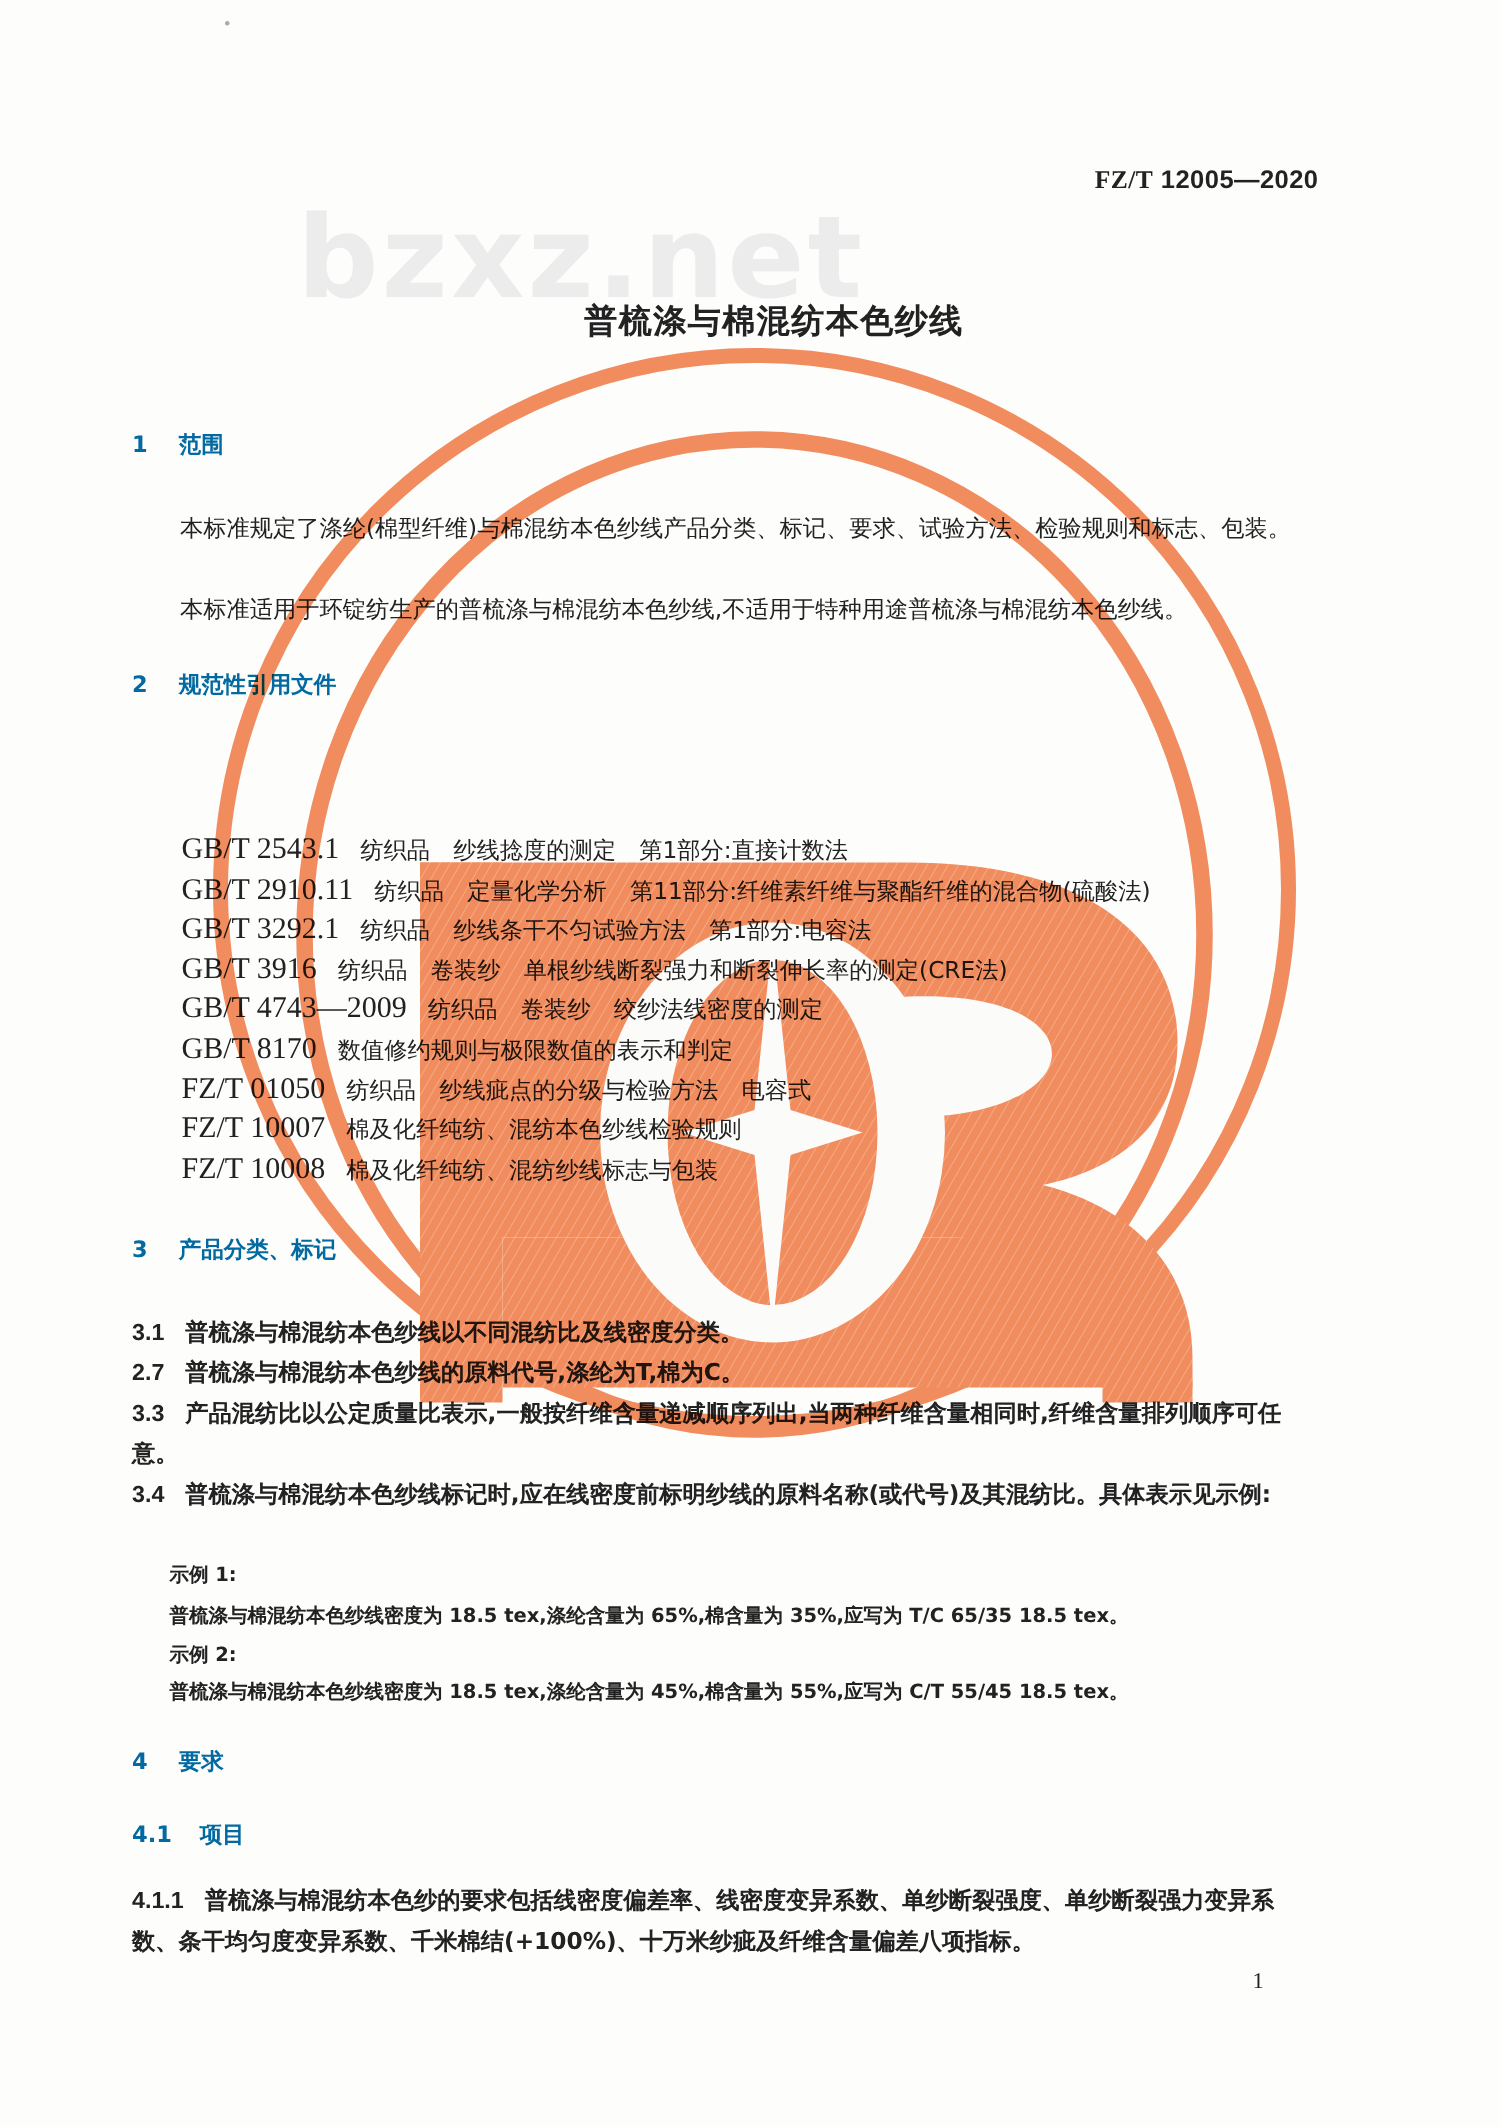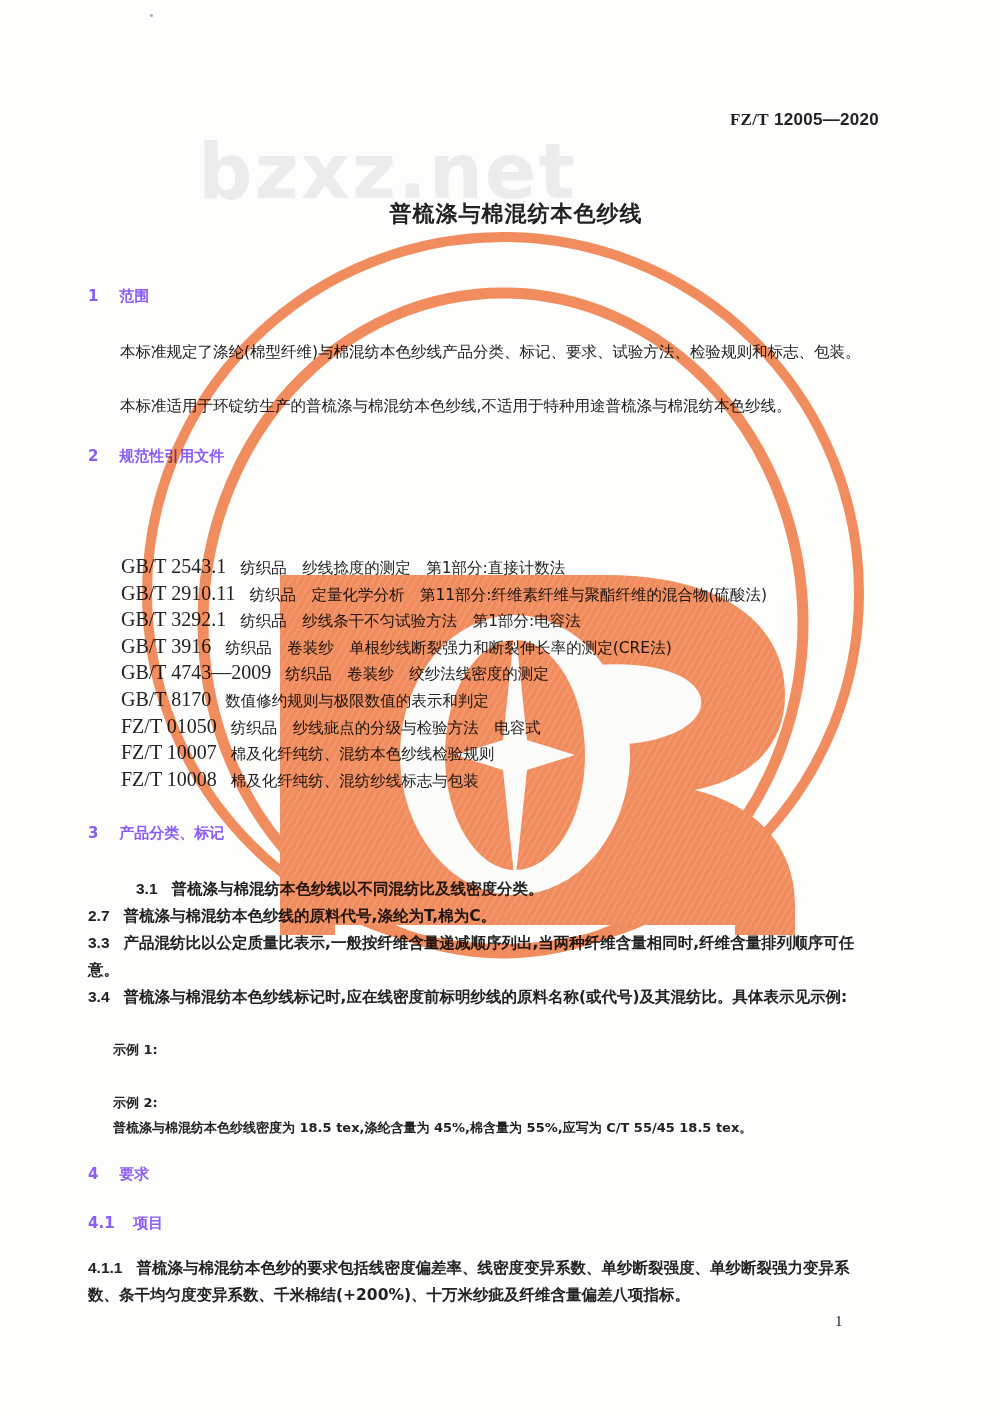--- a/index.html
+++ b/index.html
@@ -21,21 +21,21 @@
       font-family: "DejaVu Sans", sans-serif; font-weight: bold; font-size: 76px;
       color: #ececec; letter-spacing: 2px; line-height: 1;
     }
     .doc-title {
       position: absolute; left: 0; right: 0; top: 199px; text-align: center;
       font-family: "DejaVu Sans", sans-serif; font-weight: bold; font-size: 22px; color: #222;
       letter-spacing: 1px; padding-left: 0px; margin-left: 32px;
     }
     .heading {
       position: absolute; left: 88px;
-      font-family: "DejaVu Sans", sans-serif; font-weight: bold; font-size: 15px; color: #8b5cf6;
+      font-family: "DejaVu Sans", sans-serif; font-weight: bold; font-size: 15px; color: #0369a1;
     }
     .heading .num { display: inline-block; width: 26px; }
     .para {
       position: absolute; left: 88px; width: 792px;
       font-size: 15.5px; line-height: 27px; color: #222; text-align: justify;
       font-family: "DejaVu Sans", sans-serif;
     }
     .para.indent { text-indent: 32px; }
     .ref-list { position: absolute; left: 121px; top: 553px; }
     .ref-item {
@@ -100,47 +100,48 @@
     <div class="ref-item"><span class="code">GB/T 8170</span><span>数值修约规则与极限数值的表示和判定</span></div>
     <div class="ref-item"><span class="code">FZ/T 01050</span><span>纺织品　纱线疵点的分级与检验方法　电容式</span></div>
     <div class="ref-item"><span class="code">FZ/T 10007</span><span>棉及化纤纯纺、混纺本色纱线检验规则</span></div>
     <div class="ref-item"><span class="code">FZ/T 10008</span><span>棉及化纤纯纺、混纺纱线标志与包装</span></div>
   </div>
 
   <div class="heading" style="top:824px;">
     <span class="num">3</span>
     <span>产品分类、标记</span>
   </div>
-  <div class="clause" style="top:875px;margin-left:48px;">
+  <div class="clause" style="top:875px;">
     <span class="cnum">3.1</span><span>普梳涤与棉混纺本色纱线以不同混纺比及线密度分类。</span>
   </div>
   <div class="clause" style="top:902px;">
     <span class="cnum">2.7</span><span>普梳涤与棉混纺本色纱线的原料代号,涤纶为T,棉为C。</span>
   </div>
   <div class="clause" style="top:929px;">
     <span class="cnum">3.3</span><span>产品混纺比以公定质量比表示,一般按纤维含量递减顺序列出,当两种纤维含量相同时,纤维含量排列顺序可任意。</span>
   </div>
   <div class="clause" style="top:983px;">
     <span class="cnum">3.4</span><span>普梳涤与棉混纺本色纱线标记时,应在线密度前标明纱线的原料名称(或代号)及其混纺比。具体表示见示例:</span>
   </div>
 
   <div class="example-label" style="top:1041px;">示例 1:</div>
+  <div class="example-text" style="top:1068px;">普梳涤与棉混纺本色纱线密度为 18.5 tex,涤纶含量为 65%,棉含量为 35%,应写为 T/C 65/35 18.5 tex。</div>
   <div class="example-label" style="top:1094px;">示例 2:</div>
   <div class="example-text" style="top:1119px;">普梳涤与棉混纺本色纱线密度为 18.5 tex,涤纶含量为 45%,棉含量为 55%,应写为 C/T 55/45 18.5 tex。</div>
 
   <div class="heading" style="top:1165px;">
     <span class="num">4</span>
     <span>要求</span>
   </div>
   <div class="heading" style="top:1214px;">
     <span class="num" style="width:40px;">4.1</span>
     <span>项目</span>
   </div>
   <div class="clause" style="top:1254px;">
-    <span class="cnum">4.1.1</span><span>普梳涤与棉混纺本色纱的要求包括线密度偏差率、线密度变异系数、单纱断裂强度、单纱断裂强力变异系数、条干均匀度变异系数、千米棉结(+200%)、十万米纱疵及纤维含量偏差八项指标。</span>
+    <span class="cnum">4.1.1</span><span>普梳涤与棉混纺本色纱的要求包括线密度偏差率、线密度变异系数、单纱断裂强度、单纱断裂强力变异系数、条干均匀度变异系数、千米棉结(+100%)、十万米纱疵及纤维含量偏差八项指标。</span>
   </div>
 
   <div class="page-number">1</div>
 
   <svg class="stamp" viewBox="0 0 736 736">
     <defs>
       <pattern id="hatch" width="6" height="6" patternUnits="userSpaceOnUse" patternTransform="rotate(30)">
         <rect width="6" height="6" fill="#f0743a"></rect>
         <line x1="0" y1="0" x2="0" y2="6" stroke="#f6a57c" stroke-width="1"></line>
       </pattern>

